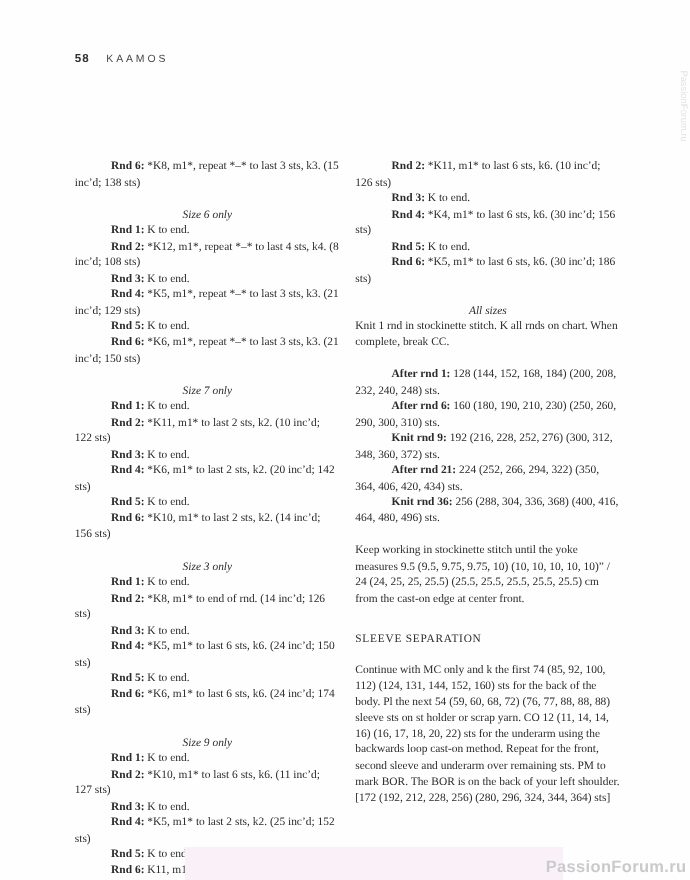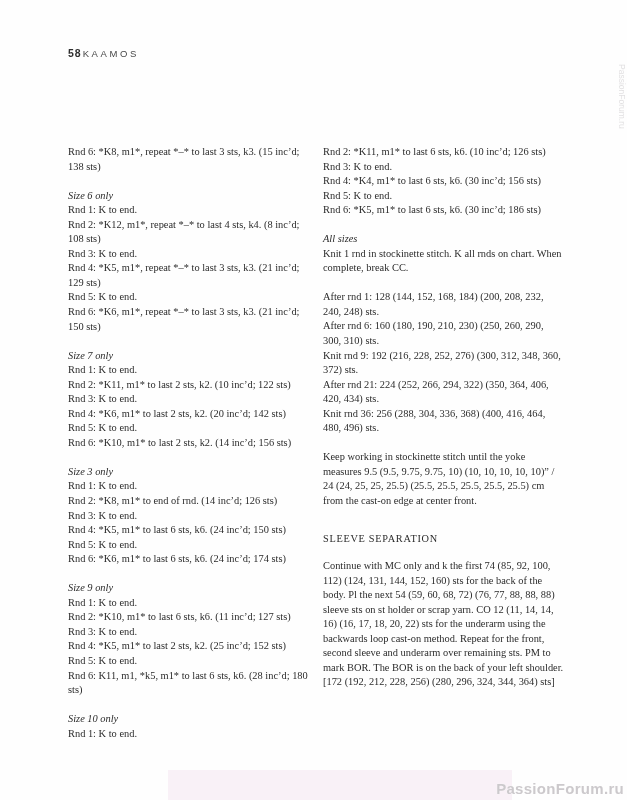--- a/index.html
+++ b/index.html
@@ -8,34 +8,34 @@
     background:#fefefe;
     position:relative;
     overflow:hidden;
     font-family:"Liberation Serif", serif;
     color:#2b2b2b;
   }
   .page { position:absolute; inset:0; }
   .page-header {
     position:absolute; left:68px; top:47px;
     font-family:"Liberation Sans", sans-serif;
-    display:flex; gap:1px; align-items:center;
+    display:flex; gap:15px; align-items:center;
   }
   .page-number { font-weight:bold; font-size:10.5px; letter-spacing:1px; color:#2f2f2f; }
   .book-title { font-size:9.5px; letter-spacing:2.6px; color:#474747; }
   .columns {
     position:absolute; left:68px; top:145px; width:496px;
     display:flex; gap:14px;
   }
   .col { width:241px; font-size:10.4px; line-height:14.55px; }
   .col-right { width:241px; }
   .col p { margin:0; }
-  .col .italic { font-style:italic; }
+  .col .italic { font-style:italic;text-align:center; }
   .col .heading { font-weight:normal; letter-spacing:0.7px; font-size:10.3px; }
-  .col b { font-weight:normal; }
+  .col b { font-weight:bold;margin-left:33px; }
   .pink-bar {
     position:absolute; left:168px; top:770px; width:344px; height:30px;
     background:#f9f1f7;
   }
   .watermark-br {
     position:absolute; right:3px; bottom:3px;
     font-family:"Liberation Sans", sans-serif;
     font-size:15px; font-weight:bold;
     color:#ccc9cc; letter-spacing:0.3px;
     text-shadow:0 0 1px #ffffff;

